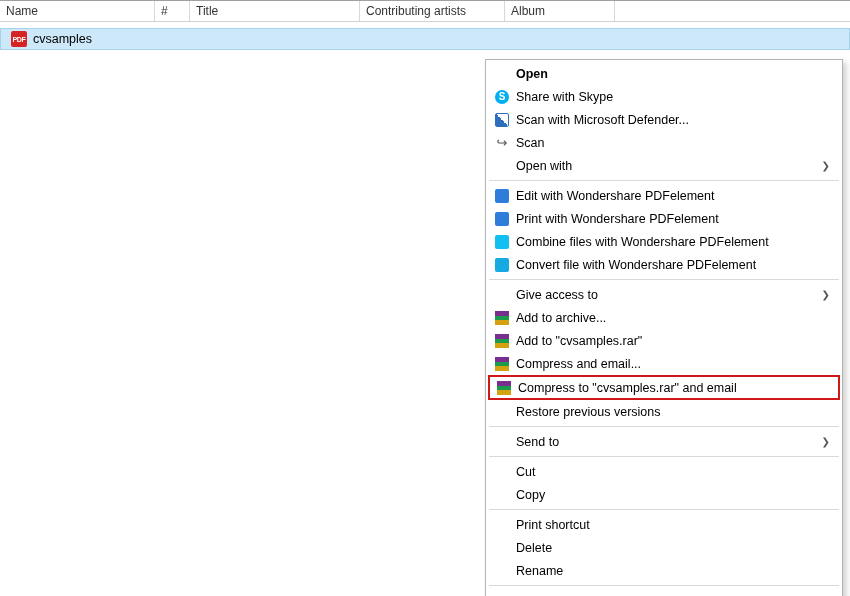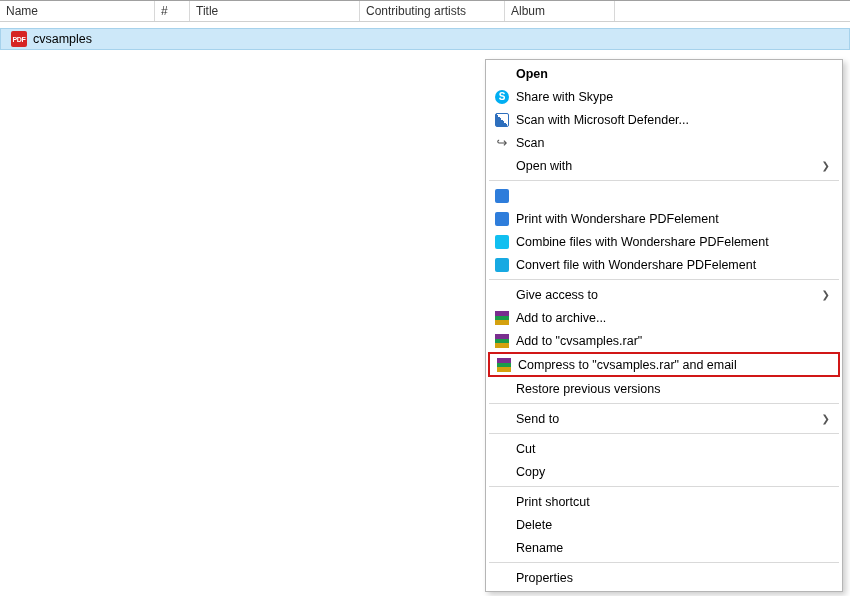--- a/index.html
+++ b/index.html
@@ -86,20 +86,21 @@
     <span class="menu-label">Open with</span>
     <span class="menu-arrow">❯</span>
   </div>
 
   <div class="menu-sep"></div>
 
   <div class="menu-item">
     <span class="menu-icon">
         <span class="ic-pdfel"></span>
       </span>
+    <span class="menu-label">Edit with Wondershare PDFelement</span>
   </div>
 
   <div class="menu-item">
     <span class="menu-icon">
         <span class="ic-print"></span>
       </span>
     <span class="menu-label">Print with Wondershare PDFelement</span>
   </div>
 
   <div class="menu-item">
@@ -131,20 +132,26 @@
     <span class="menu-label">Add to archive...</span>
   </div>
 
   <div class="menu-item">
     <span class="menu-icon">
         <span class="ic-rar"></span>
       </span>
     <span class="menu-label">Add to "cvsamples.rar"</span>
   </div>
 
+  <div class="menu-item">
+    <span class="menu-icon">
+        <span class="ic-rar"></span>
+      </span>
+    <span class="menu-label">Compress and email...</span>
+  </div>
 
   <div class="highlight-box">
     <div class="menu-item">
       <span class="menu-icon">
           <span class="ic-rar"></span>
         </span>
       <span class="menu-label">Compress to "cvsamples.rar" and email</span>
     </div>
   </div>
 

